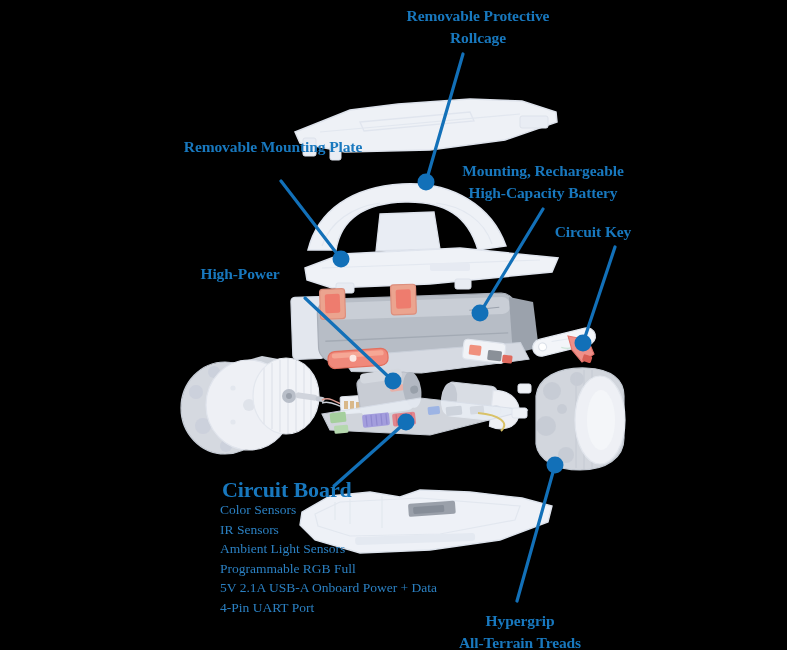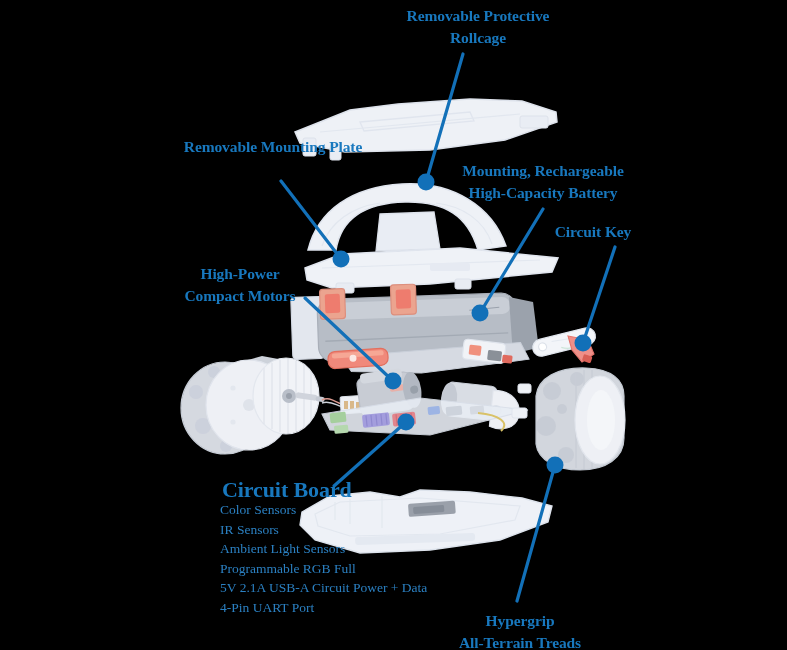--- a/index.html
+++ b/index.html
@@ -213,31 +213,30 @@
 
   <div class="lbl center" style="left:543px;top:160px;">
     <div>Mounting, Rechargeable</div>
     <div>High-Capacity Battery</div>
   </div>
 
   <div class="lbl center" style="left:593px;top:221px;">Circuit Key</div>
 
   <div class="lbl center" style="left:240px;top:263px;">
     <div>High-Power</div>
-    <div>Compact Motors</div>
   </div>
 
   <div class="cb-title" style="left:222px;top:477px;">Circuit Board</div>
 
   <div class="cb-list" style="left:220px;top:500px;">
     <div>Color Sensors</div>
     <div>IR Sensors</div>
     <div>Ambient Light Sensors</div>
     <div>Programmable RGB Full</div>
-    <div>5V 2.1A USB-A Circuit Power + Data</div>
+    <div>5V 2.1A USB-A Onboard Power + Data</div>
     <div>4-Pin UART Port</div>
   </div>
 
   <div class="lbl center" style="left:520px;top:610px;">
     <div>Hypergrip</div>
     <div>All-Terrain Treads</div>
   </div>
 
 </div>
 

